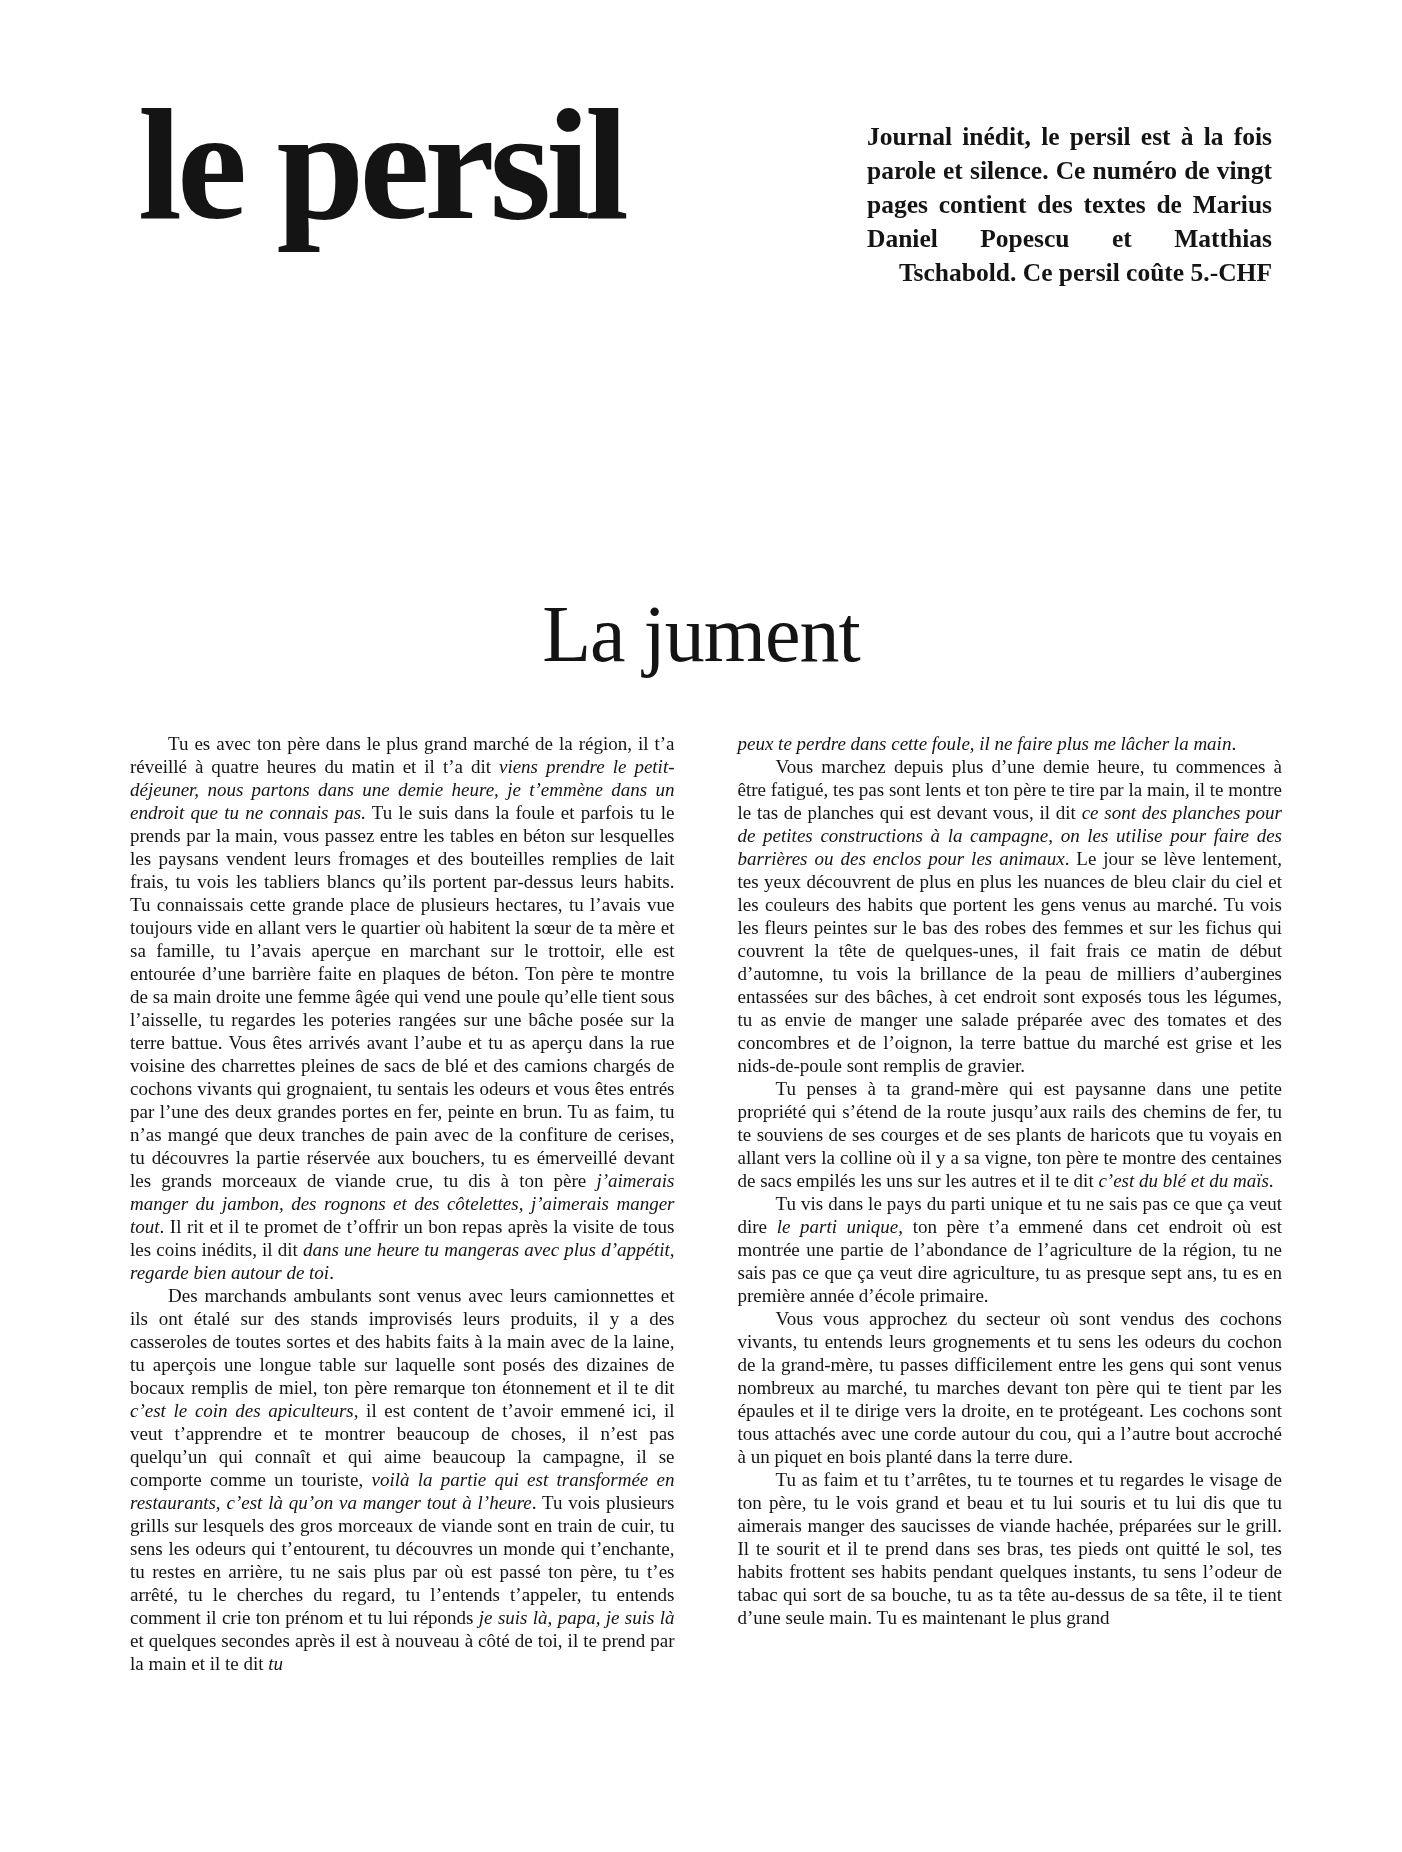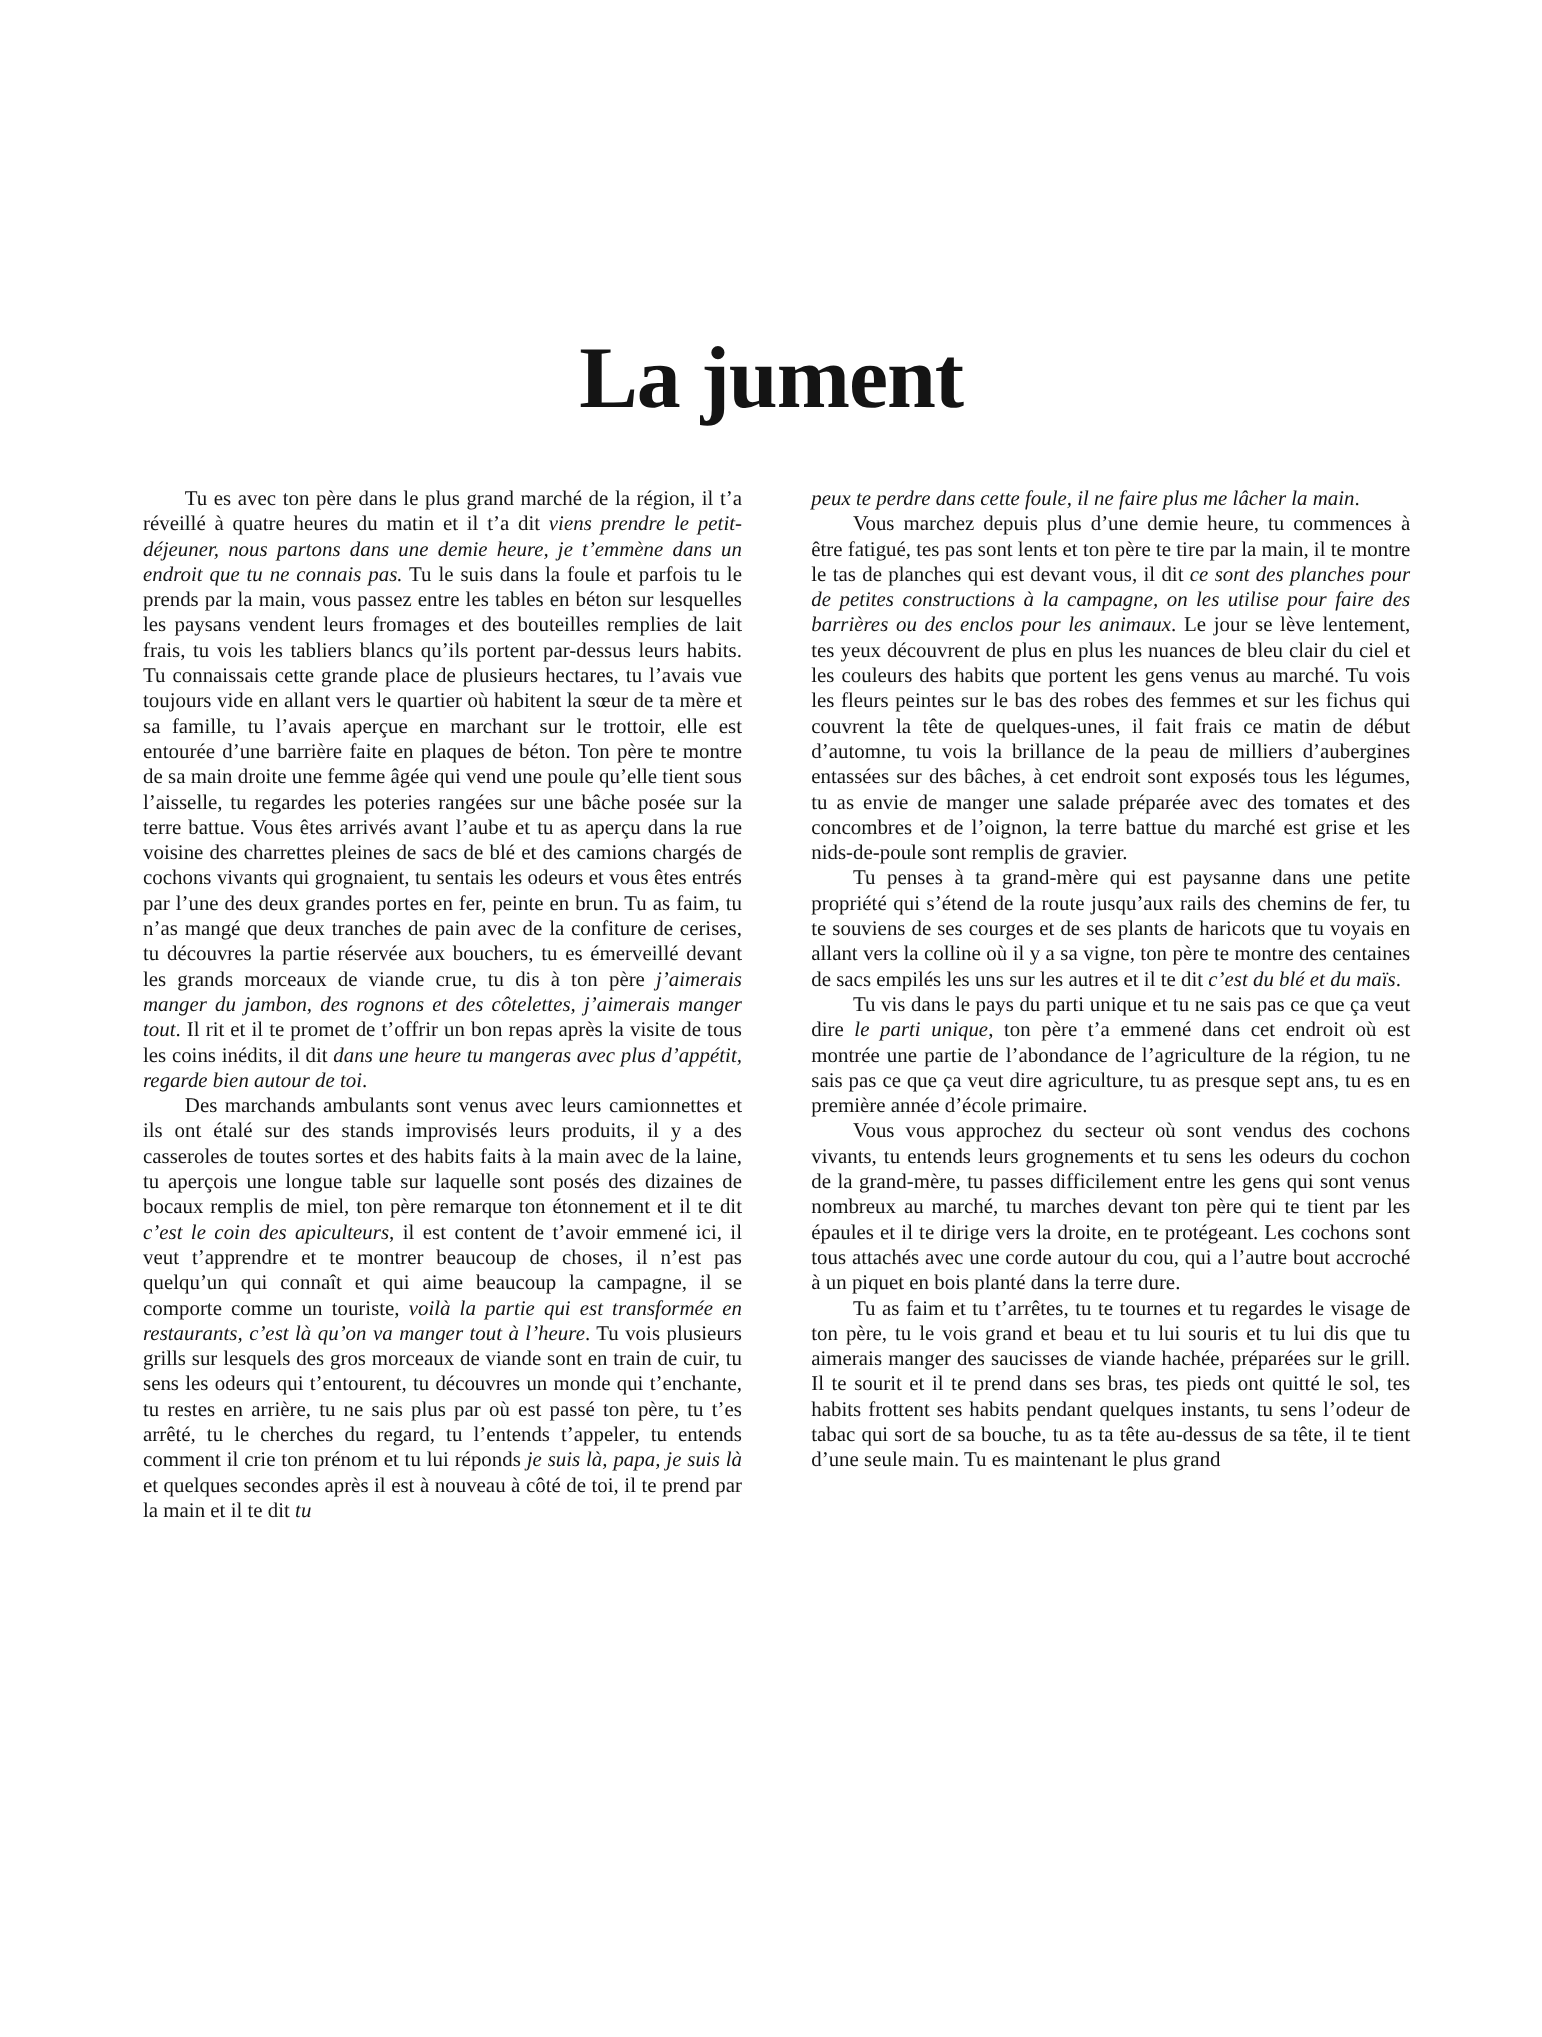--- a/index.html
+++ b/index.html
@@ -32,21 +32,21 @@
     font-size: 25.5px;
     font-weight: bold;
     line-height: 34px;
     text-align: justify;
     text-align-last: right;
   }
   .article-title {
     margin: 0;
     padding-top: 298px;
     font-size: 80px;
-    font-weight: bold;
+    font-weight: normal;
     line-height: 1.15;
     text-align: center;
     letter-spacing: -1px;
   }
   .columns {
     display: flex;
     justify-content: space-between;
     padding: 52px 120px 0 130px;
     gap: 63px;
   }
@@ -61,20 +61,24 @@
     margin: 0;
     text-indent: 38px;
   }
   .col p.no-indent { text-indent: 0; }
   .col i { font-style: italic; }
 </style>
 </head>
 <body>
 
 <div class="page">
+  <header class="masthead">
+    <div class="logo">le persil</div>
+    <div class="subtitle">Journal inédit, le persil est à la fois parole et silence. Ce numéro de vingt pages contient des textes de Marius Daniel Popescu et Matthias Tschabold. Ce persil coûte 5.-CHF</div>
+  </header>
   <h1 class="article-title">La jument</h1>
   <main class="columns">
     <div class="col">
         <p><span>Tu es avec ton père dans le plus grand marché de la région, il t’a réveillé à quatre heures du matin et il t’a dit </span><i>viens prendre le petit-déjeuner, nous partons dans une demie heure, je t’emmène dans un endroit que tu ne connais pas.</i><span> Tu le suis dans la foule et parfois tu le prends par la main, vous passez entre les tables en béton sur lesquelles les paysans vendent leurs fromages et des bouteilles remplies de lait frais, tu vois les tabliers blancs qu’ils portent par-dessus leurs habits. Tu connaissais cette grande place de plusieurs hectares, tu l’avais vue toujours vide en allant vers le quartier où habitent la sœur de ta mère et sa famille, tu l’avais aperçue en marchant sur le trottoir, elle est entourée d’une barrière faite en plaques de béton. Ton père te montre de sa main droite une femme âgée qui vend une poule qu’elle tient sous l’aisselle, tu regardes les poteries rangées sur une bâche posée sur la terre battue. Vous êtes arrivés avant l’aube et tu as aperçu dans la rue voisine des charrettes pleines de sacs de blé et des camions chargés de cochons vivants qui grognaient, tu sentais les odeurs et vous êtes entrés par l’une des deux grandes portes en fer, peinte en brun. Tu as faim, tu n’as mangé que deux tranches de pain avec de la confiture de cerises, tu découvres la partie réservée aux bouchers, tu es émerveillé devant les grands morceaux de viande crue, tu dis à ton père </span><i>j’aimerais manger du jambon, des rognons et des côtelettes, j’aimerais manger tout</i><span>. Il rit et il te promet de t’offrir un bon repas après la visite de tous les coins inédits, il dit </span><i>dans une heure tu mangeras avec plus d’appétit, regarde bien autour de toi</i><span>.</span></p>
         <p><span>Des marchands ambulants sont venus avec leurs camionnettes et ils ont étalé sur des stands improvisés leurs produits, il y a des casseroles de toutes sortes et des habits faits à la main avec de la laine, tu aperçois une longue table sur laquelle sont posés des dizaines de bocaux remplis de miel, ton père remarque ton étonnement et il te dit </span><i>c’est le coin des apiculteurs</i><span>, il est content de t’avoir emmené ici, il veut t’apprendre et te montrer beaucoup de choses, il n’est pas quelqu’un qui connaît et qui aime beaucoup la campagne, il se comporte comme un touriste, </span><i>voilà la partie qui est transformée en restaurants, c’est là qu’on va manger tout à l’heure</i><span>. Tu vois plusieurs grills sur lesquels des gros morceaux de viande sont en train de cuir, tu sens les odeurs qui t’entourent, tu découvres un monde qui t’enchante, tu restes en arrière, tu ne sais plus par où est passé ton père, tu t’es arrêté, tu le cherches du regard, tu l’entends t’appeler, tu entends comment il crie ton prénom et tu lui réponds </span><i>je suis là, papa, je suis là</i><span> et quelques secondes après il est à nouveau à côté de toi, il te prend par la main et il te dit </span><i>tu</i></p>
       </div>
     <div class="col">
         <p class="no-indent"><i>peux te perdre dans cette foule, il ne faire plus me lâcher la main</i><span>.</span></p>
         <p><span>Vous marchez depuis plus d’une demie heure, tu commences à être fatigué, tes pas sont lents et ton père te tire par la main, il te montre le tas de planches qui est devant vous, il dit </span><i>ce sont des planches pour de petites constructions à la campagne, on les utilise pour faire des barrières ou des enclos pour les animaux</i><span>. Le jour se lève lentement, tes yeux découvrent de plus en plus les nuances de bleu clair du ciel et les couleurs des habits que portent les gens venus au marché. Tu vois les fleurs peintes sur le bas des robes des femmes et sur les fichus qui couvrent la tête de quelques-unes, il fait frais ce matin de début d’automne, tu vois la brillance de la peau de milliers d’aubergines entassées sur des bâches, à cet endroit sont exposés tous les légumes, tu as envie de manger une salade préparée avec des tomates et des concombres et de l’oignon, la terre battue du marché est grise et les nids-de-poule sont remplis de gravier.</span></p>
         <p><span>Tu penses à ta grand-mère qui est paysanne dans une petite propriété qui s’étend de la route jusqu’aux rails des chemins de fer, tu te souviens de ses courges et de ses plants de haricots que tu voyais en allant vers la colline où il y a sa vigne, ton père te montre des centaines de sacs empilés les uns sur les autres et il te dit </span><i>c’est du blé et du maïs</i><span>.</span></p>

